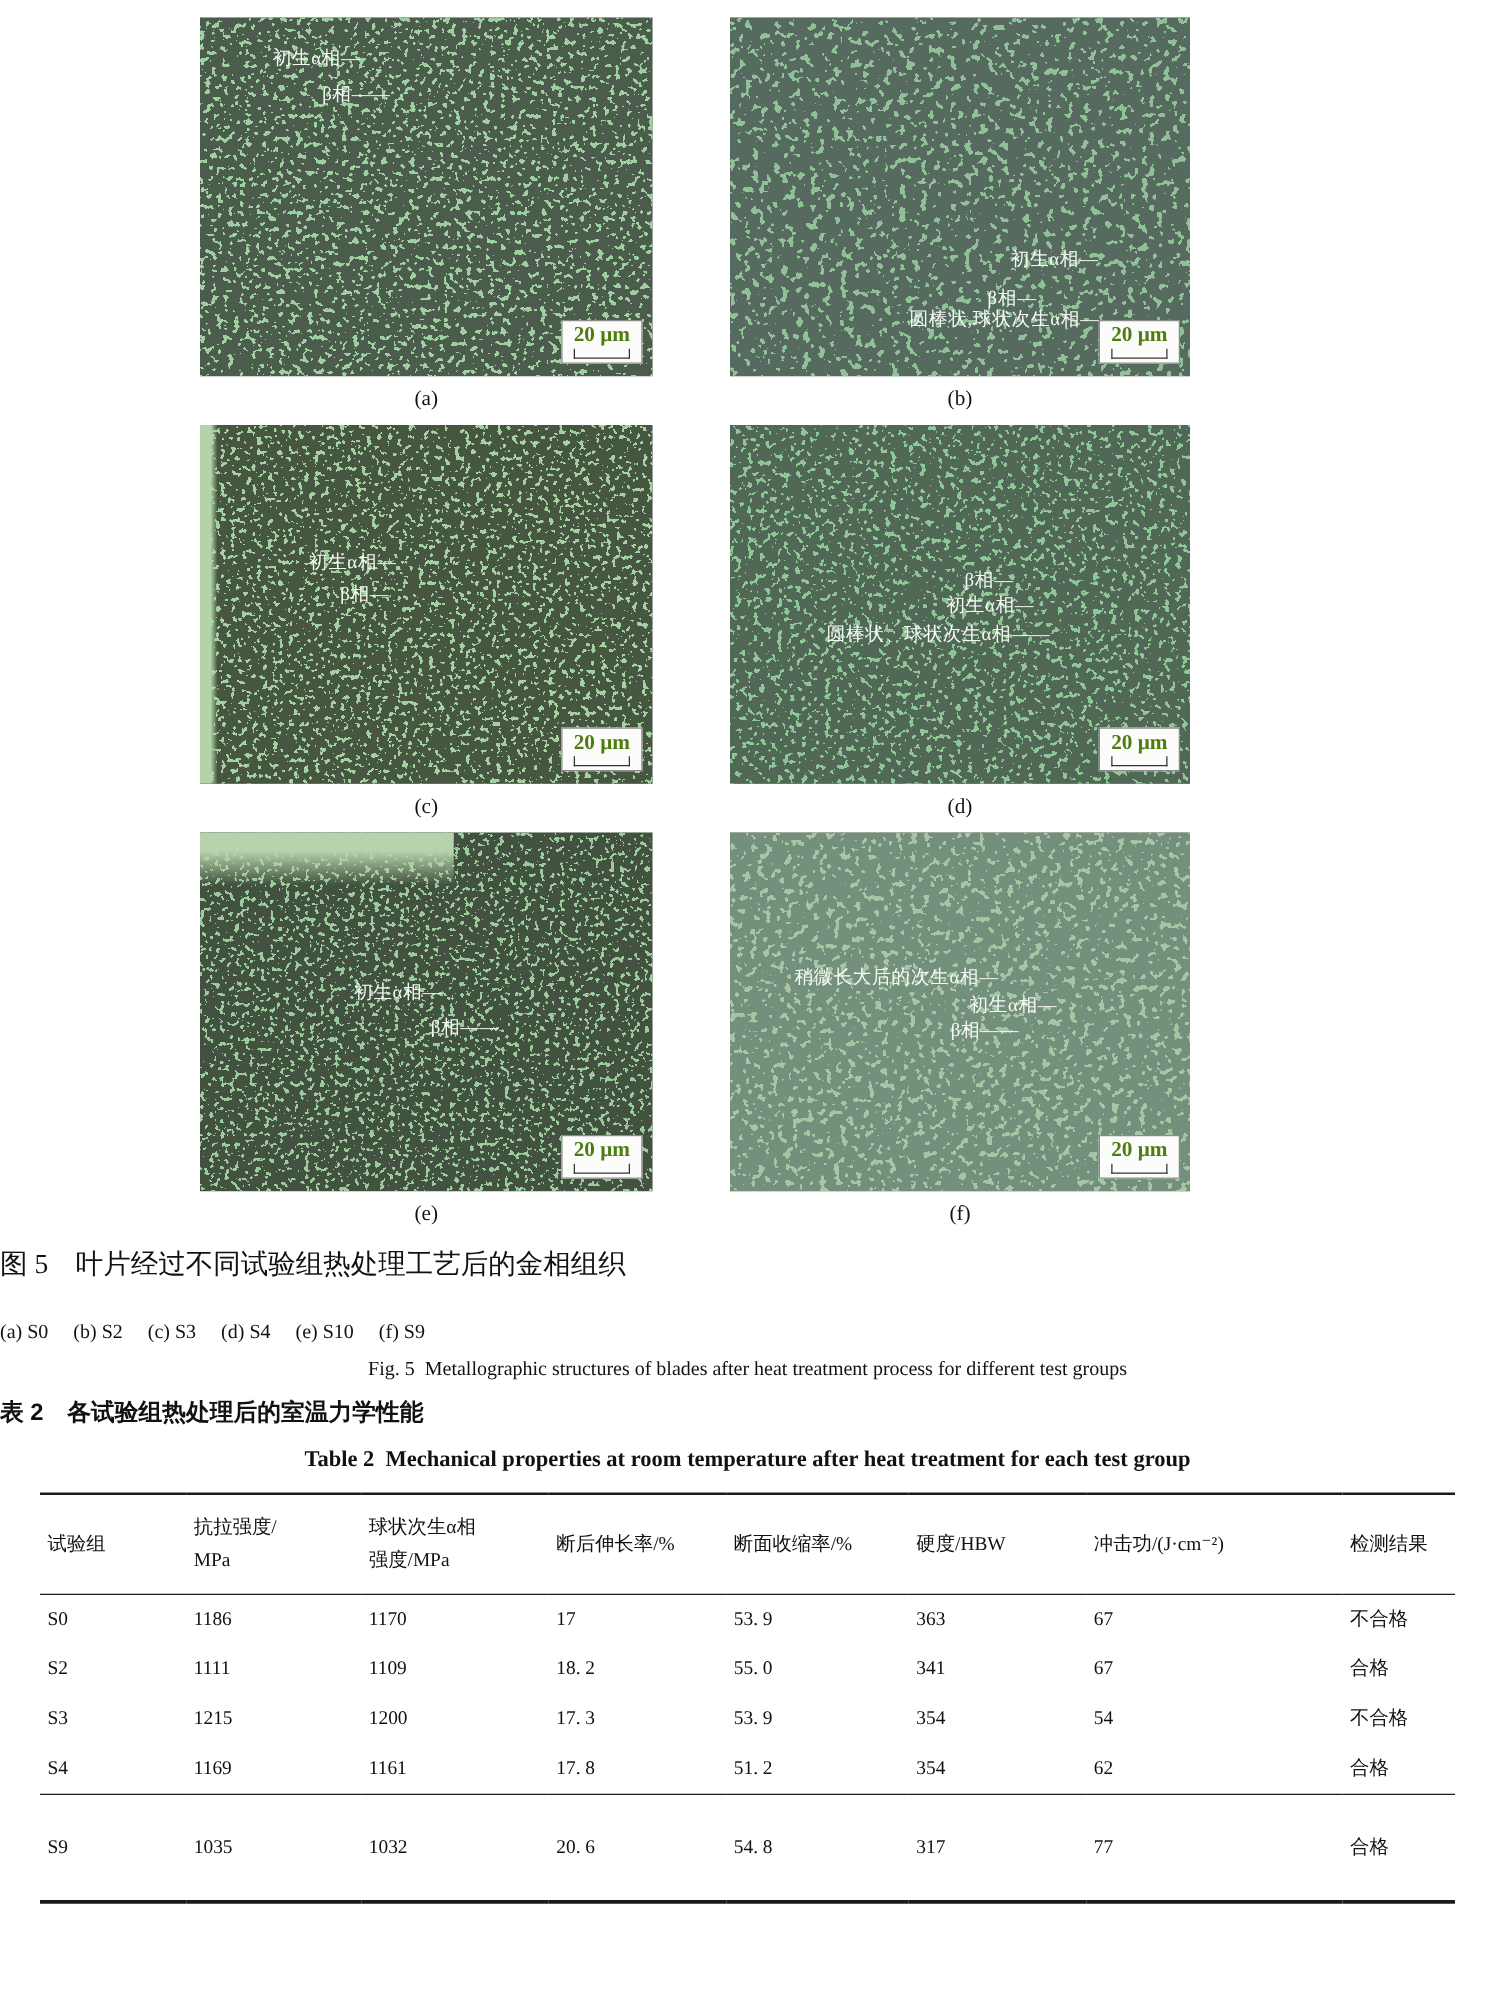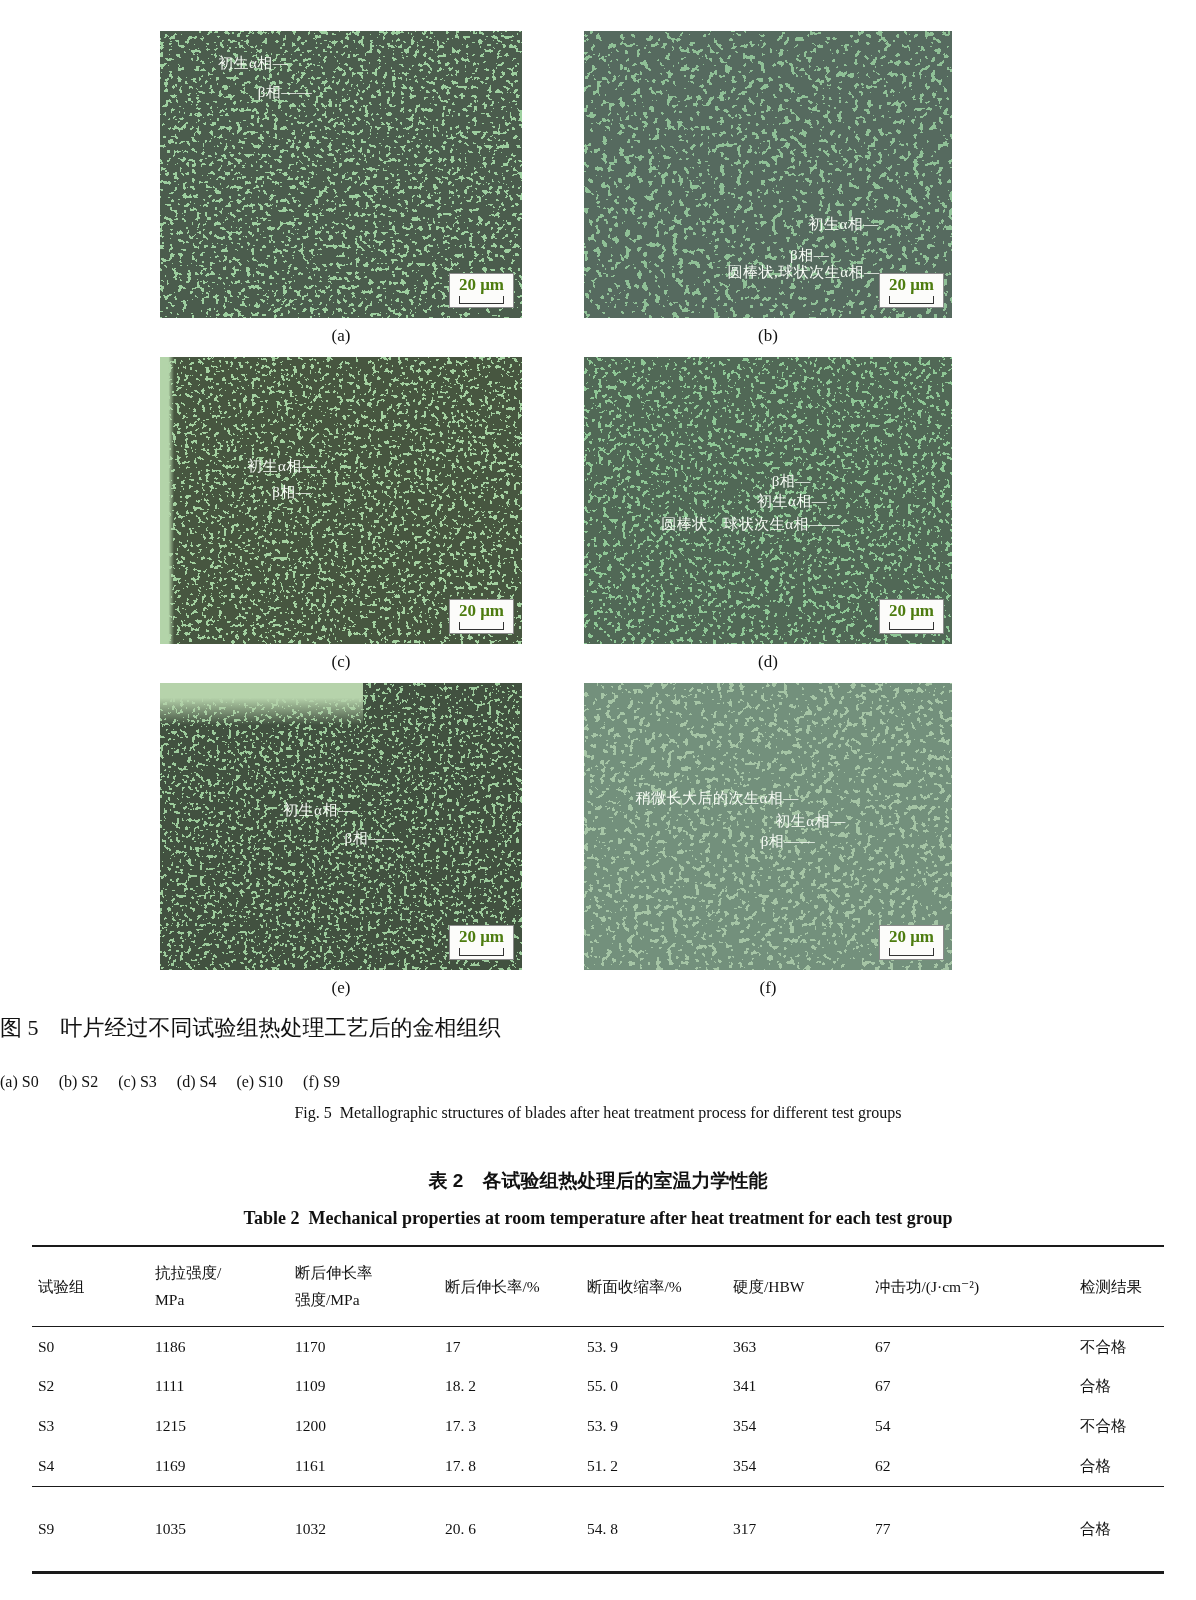--- a/index.html
+++ b/index.html
@@ -3,21 +3,21 @@
 <meta charset="utf-8">
 <style>
   html,body{margin:0;padding:0;}
   body{
     width:1196px;height:1600px;background:#ffffff;color:#111;
     font-family:"Liberation Serif","DejaVu Serif",serif;
     overflow:hidden;position:relative;
   }
   
   .fig-grid{
-    width:876px;margin:31px auto 0;
+    width:876px;margin:14px auto 0;
     display:grid;grid-template-columns:362px 368px;column-gap:62px;
   }
   figure.panel{margin:0;}
   .micro{
     position:relative;height:287px;overflow:hidden;background:#4c5c4e;
   }
   .micro svg{position:absolute;inset:0;width:100%;height:100%;display:block;}
   .annos{position:absolute;inset:0;}
   .anno{
     position:absolute;color:#f6fbf4;font-size:15px;white-space:nowrap;
@@ -39,21 +39,21 @@
   .sb-line{height:7px;margin-top:1px;
     border-left:1.5px solid #333;border-right:1.5px solid #333;border-bottom:1.5px solid #333;}
   figcaption.panel-label{
     text-align:center;font-size:17px;padding:8px 0 11px;color:#111;
   }
   
   .caption-zh{text-align:left;font-weight:normal;font-size:22px;margin-top:4px;}
   .caption-sub{text-align:left;font-size:16px;margin-top:29px;}
   .caption-en{text-align:center;font-size:16px;margin-top:11px;}
   .tbl-title-zh{
-    text-align:center;font-weight:bold;font-size:19px;margin-top:46px;
+    text-align:left;font-weight:bold;font-size:19px;margin-top:12px;
     font-family:"Liberation Sans","DejaVu Sans",sans-serif;
   }
   .tbl-title-en{text-align:center;font-weight:bold;font-size:18px;margin-top:14px;}
   
   table.paper-table{
     width:1132px;margin:16px 0 0 32px;border-collapse:collapse;table-layout:fixed;
     border-top:2.5px solid #1a1a1a;border-bottom:3px solid #1a1a1a;
     font-size:15.5px;
   }
   .paper-table th,.paper-table td{
@@ -273,21 +273,21 @@
     <col style="width:146px">
       <col style="width:142px">
       <col style="width:205px">
       <col style="width:90px">
   </colgroup>
   <thead>
     <tr>
         <th>试验组</th>
         <th>抗拉强度/
 MPa</th>
-        <th>断后伸长率
+        <th>球状次生α相
 强度/MPa</th>
         <th>断后伸长率/%</th>
         <th>断面收缩率/%</th>
         <th>硬度/HBW</th>
         <th>冲击功/(J·cm⁻²)</th>
         <th>检测结果</th>
       </tr>
   </thead>
   <tbody>
       <tr>

